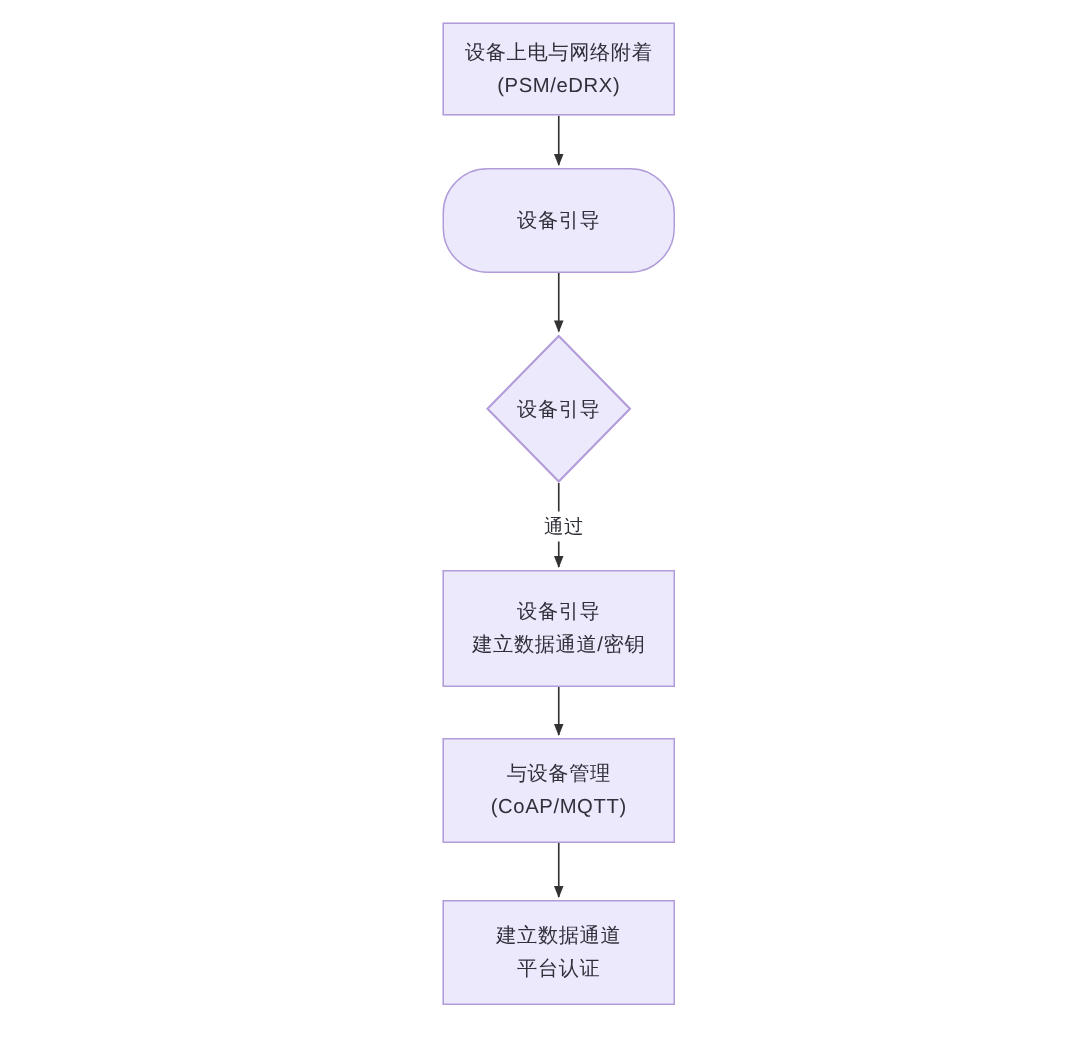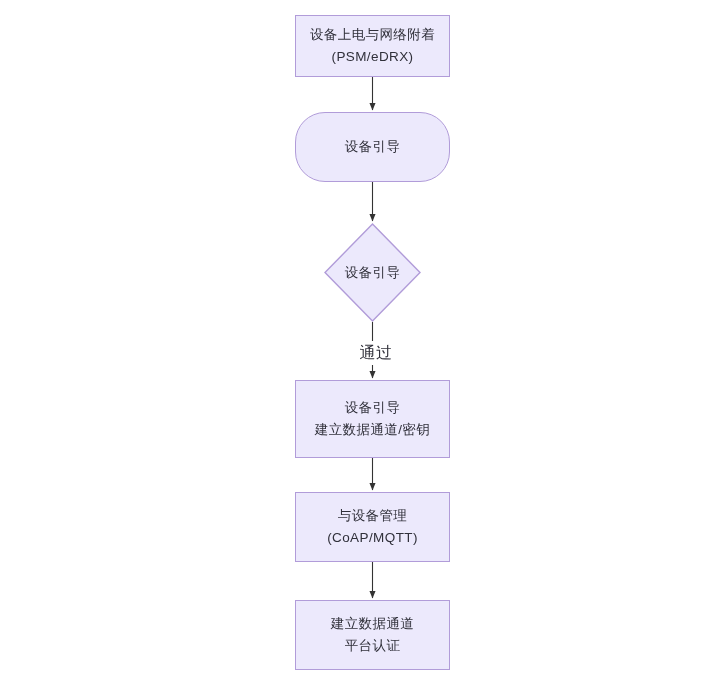--- a/index.html
+++ b/index.html
@@ -71,21 +71,21 @@
     line-height: 1.6;
     letter-spacing: 0.4px;
     text-align: center;
     white-space: nowrap;
   }
 
   .edge-label {
     position: absolute;
     background: #ffffff;
     color: #30303a;
-    font-size: 16px;
+    font-size: 13px;
     line-height: 1.4;
     letter-spacing: 0.4px;
     padding: 1px 3px;
     text-align: center;
     white-space: nowrap;
     z-index: 3;
   }
 </style>
 </head>
 <body>

